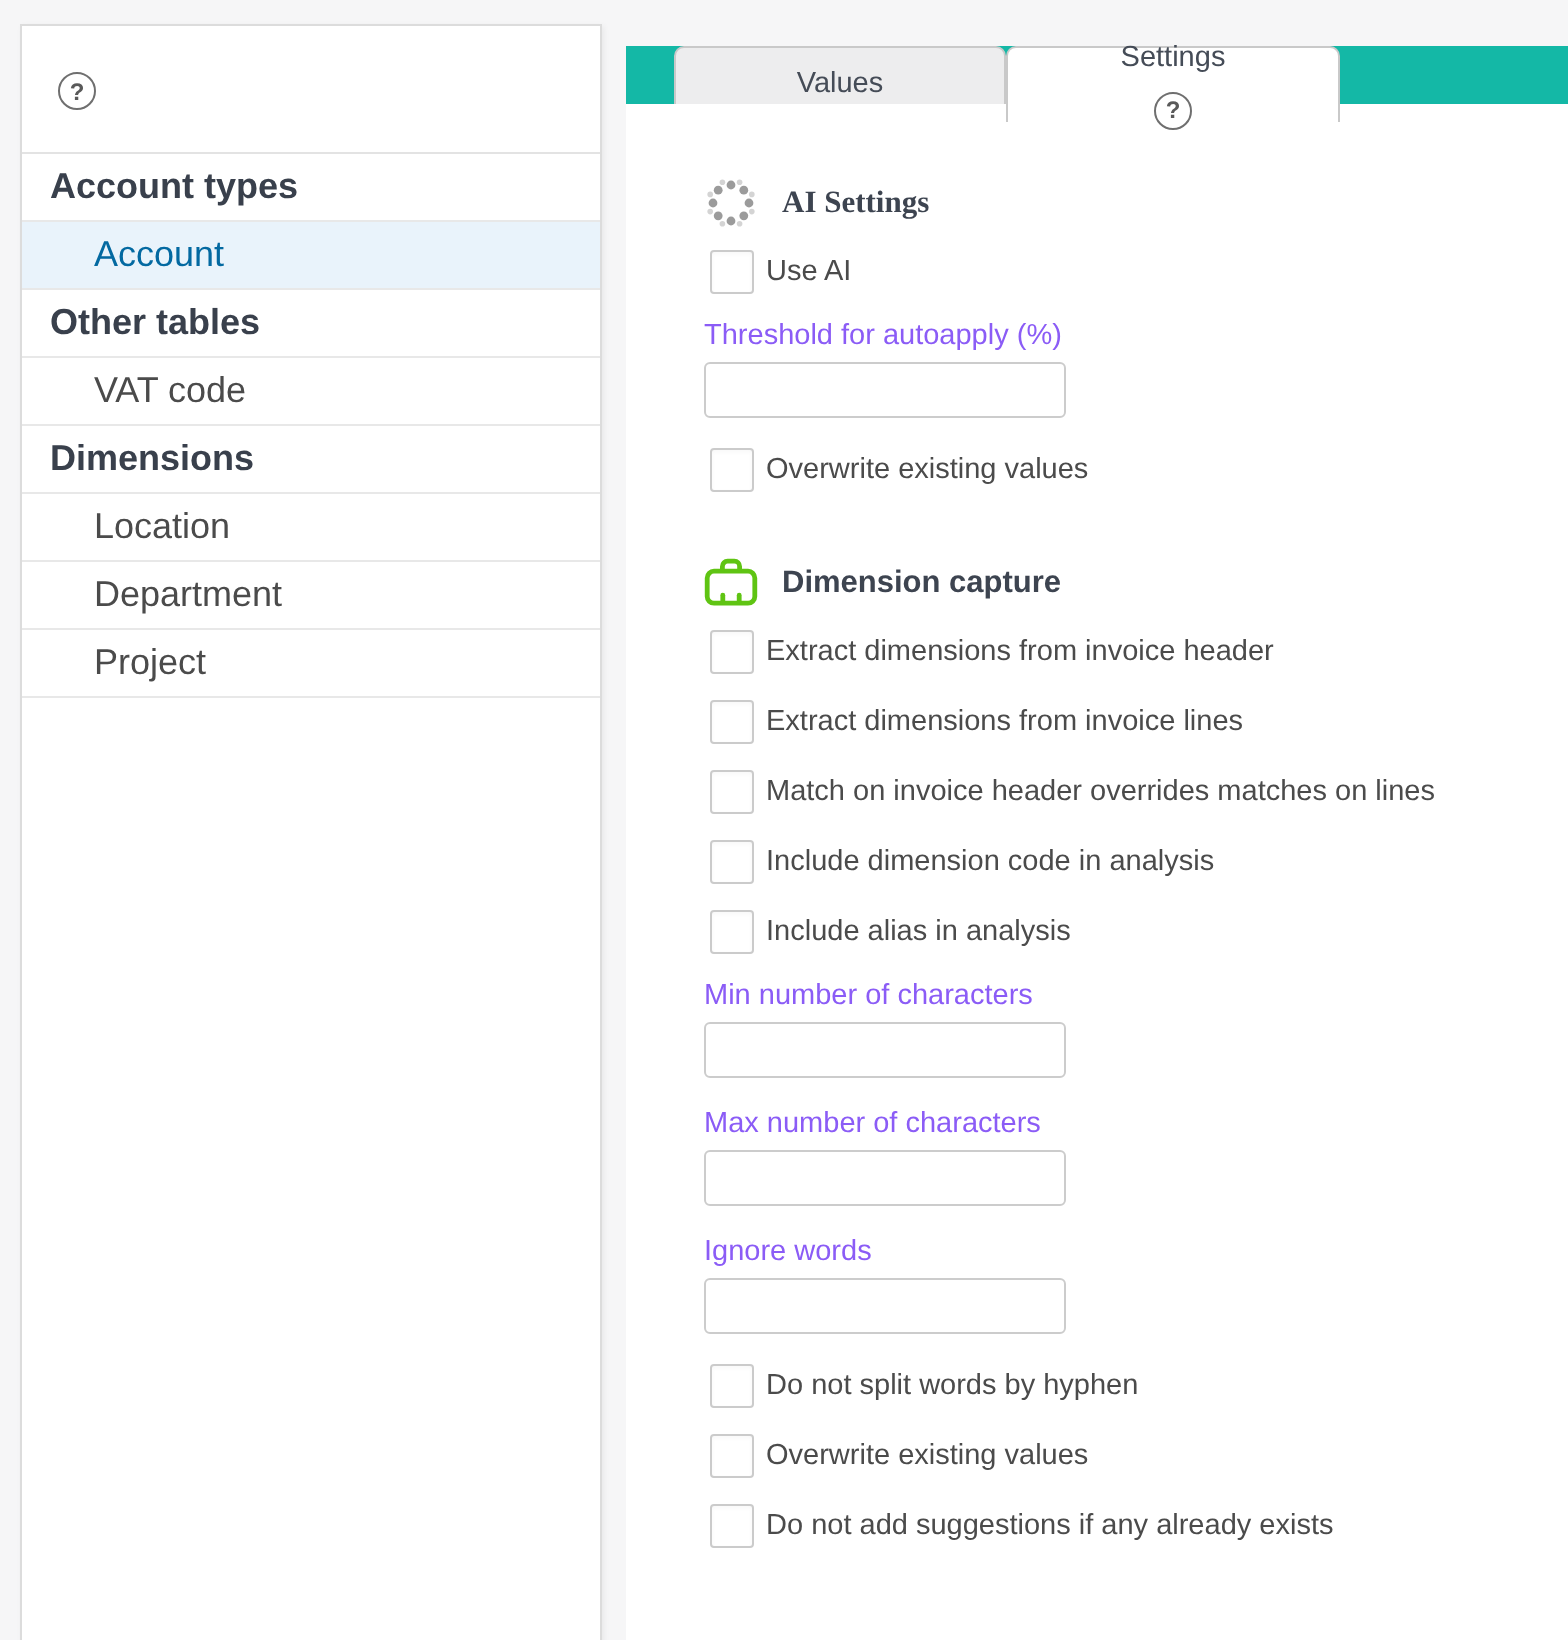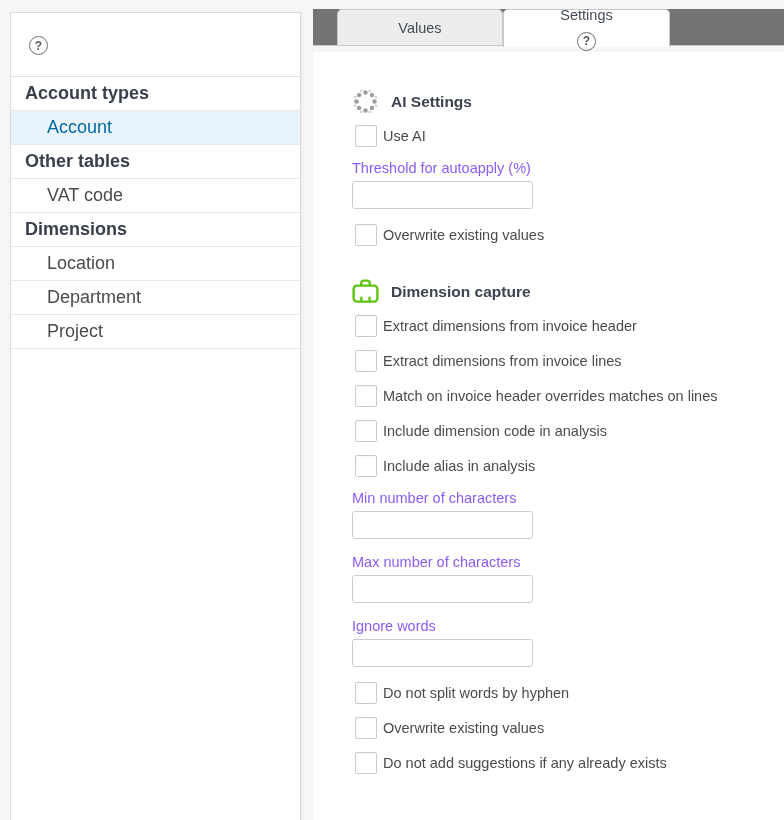--- a/index.html
+++ b/index.html
@@ -16,34 +16,34 @@
   .help { width:19px; height:19px; border:1.5px solid #6f6f6f; border-radius:50%;
     display:inline-flex; align-items:center; justify-content:center;
     font-size:12px; font-weight:700; color:#595959; flex:0 0 auto; cursor:pointer; }
   .nav-row { height:34px; display:flex; align-items:center;
     border-bottom:1px solid #e8e8e8; font-size:18px; color:#4b4b4b; cursor:pointer; }
   .nav-row.group { padding-left:14px; font-weight:700; color:#39404c; cursor:default; }
   .nav-row.child { padding-left:36px; }
   .nav-row.selected { background:#e9f3fb; color:#0369a1; }
 
   
-  .tabstrip { position:absolute; left:313px; right:0; top:9px; height:37px;
-    background:#737373; border-bottom:1px solid #c9c9c9; }
+  .tabstrip { position:absolute; left:313px; right:0; top:23px; height:37px;
+    background:#14b8a6; border-bottom:1px solid #c9c9c9; }
   .tab { position:absolute; top:0; height:37px; display:flex; align-items:center;
     justify-content:center; gap:9px; font-size:14.5px; color:#454c57;
     border:1px solid #c9c9c9; border-radius:5px 5px 0 0; cursor:pointer; }
   .tab-values { left:24px; width:166px; background:#ededee; }
   .tab-settings { left:190px; width:167px; background:#fff; height:38px;
     border-bottom:none; z-index:2;flex-direction:column; }
 
   
   .content { position:absolute; left:313px; right:-2px; top:52px; bottom:-2px;
     background:#fff; padding:36px 20px 10px 39px; overflow:hidden; }
   .section-head { display:flex; align-items:center; gap:12px; margin:32px 0 10px 0; }
-  .section-head:first-child { margin-top:0; }
+  .section-head:first-child { margin-top:0;font-family:Liberation Serif, serif; }
   .section-title { font-size:15.5px; font-weight:700; color:#3d4450; }
   .cb-row { display:flex; align-items:center; margin:7px 0 13px 3px; }
   .cb { width:22px; height:22px; background:#fff; border:1px solid #cbcbcb;
     border-radius:2px; flex:0 0 auto; cursor:pointer;
     box-shadow:inset 0 1px 2px rgba(0,0,0,.03); }
   .cb-label { font-size:14.5px; color:#4b4b4b; margin-left:6px; }
   .field { margin:13px 0 15px 0; }
   .field-label { font-size:14.5px; color:#8b5cf6; margin-bottom:5px; }
   .txt { width:181px; height:28px; border:1px solid #ccc; border-radius:3px;
     background:#fff; font:14px "Liberation Sans", sans-serif; color:#444;

